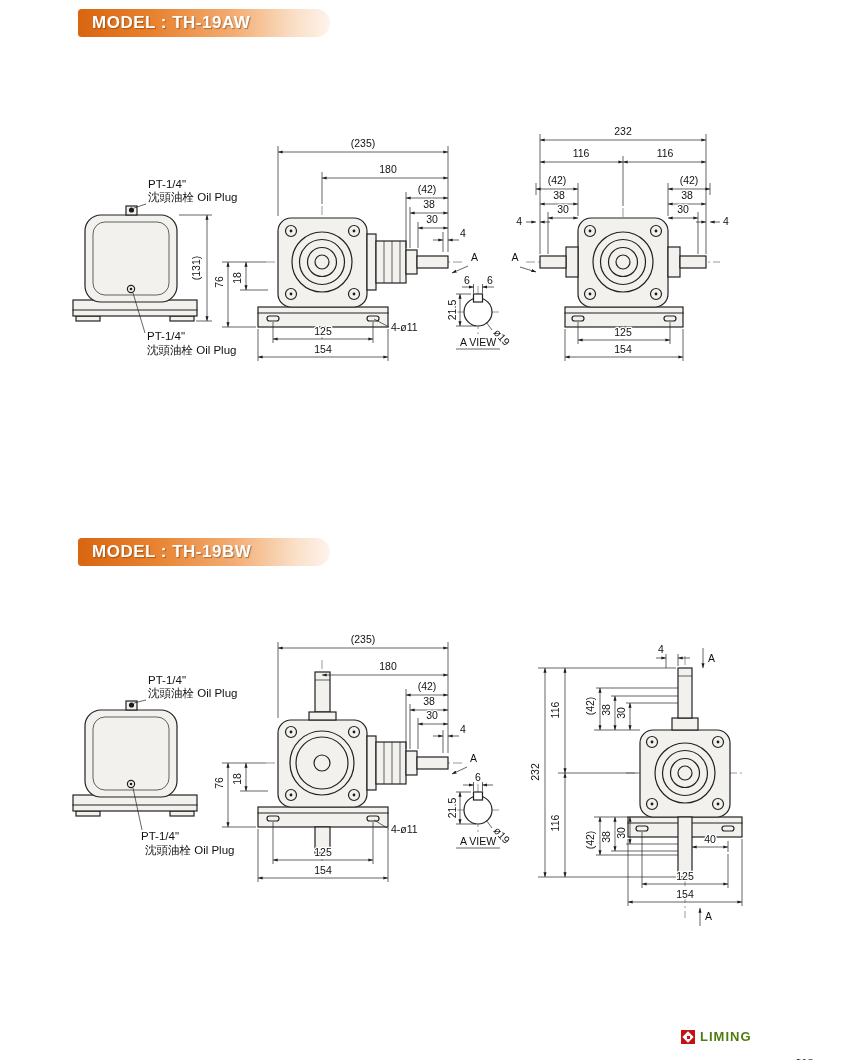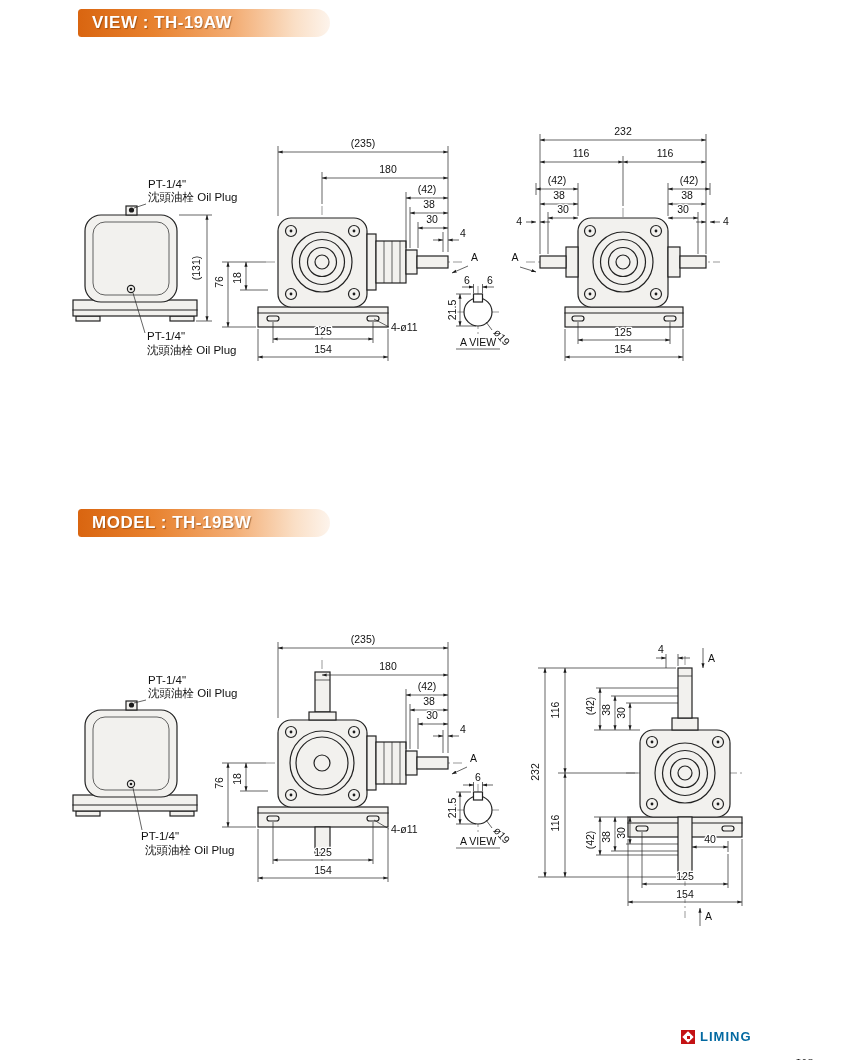--- a/index.html
+++ b/index.html
@@ -19,34 +19,34 @@
   text.t{font:10.5px "Liberation Sans",sans-serif;fill:#111;stroke:#fff;stroke-width:2.6px;
          paint-order:stroke;stroke-linejoin:round;}
   text.tl{font:11.5px "Liberation Sans",sans-serif;fill:#111;stroke:#fff;stroke-width:2.6px;
           paint-order:stroke;stroke-linejoin:round;}
   .footer{position:absolute;left:0;top:1028px;width:100%;height:24px;}
   .logo{position:absolute;left:681px;top:2px;width:14px;height:14px;background:#c41214;
         display:inline-block;}
   .logo-inner{position:absolute;left:3px;top:3px;width:8px;height:8px;background:#fff;
         transform:rotate(45deg);}
   .logo-core{position:absolute;left:5.5px;top:5.5px;width:3px;height:3px;background:#c41214;}
-  .brand{position:absolute;left:700px;top:1px;color:#0369a1;font-weight:bold;font-size:13px;
+  .brand{position:absolute;left:700px;top:1px;color:#4d7c0f;font-weight:bold;font-size:13px;
          letter-spacing:1px;}
   .pageno{position:absolute;left:796px;top:0;font-family:"Liberation Serif",serif;
           font-size:15px;color:#222;margin-top:28px;}
 </style>
 </head>
 <body>
 
 <div class="page">
 
   <div class="banner" style="top:9px">
-    <span>VIEW : TH-19AW</span>
+    <span>MODEL : TH-19AW</span>
   </div>
-  <div class="banner" style="top:509px">
+  <div class="banner" style="top:538px">
     <span>MODEL : TH-19BW</span>
   </div>
 
   <svg class="draw" style="top:100px" width="846" height="300" viewBox="0 0 846 300">
     <defs>
       <marker id="a1" viewBox="0 0 10 10" refX="9.5" refY="5" markerWidth="7" markerHeight="7" orient="auto-start-reverse">
           <path d="M0,1.8 L10,5 L0,8.2 Z" fill="#1c1c1c"></path>
         </marker>
     </defs>
 

